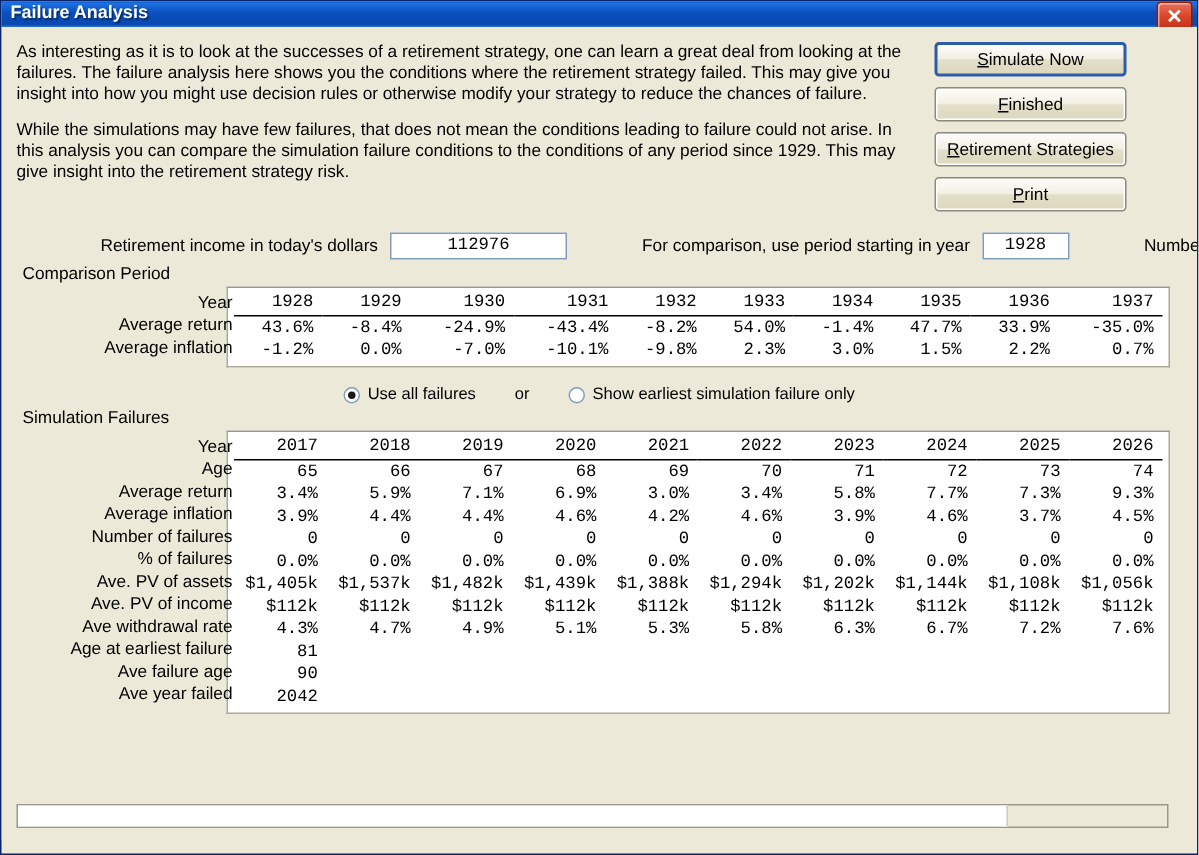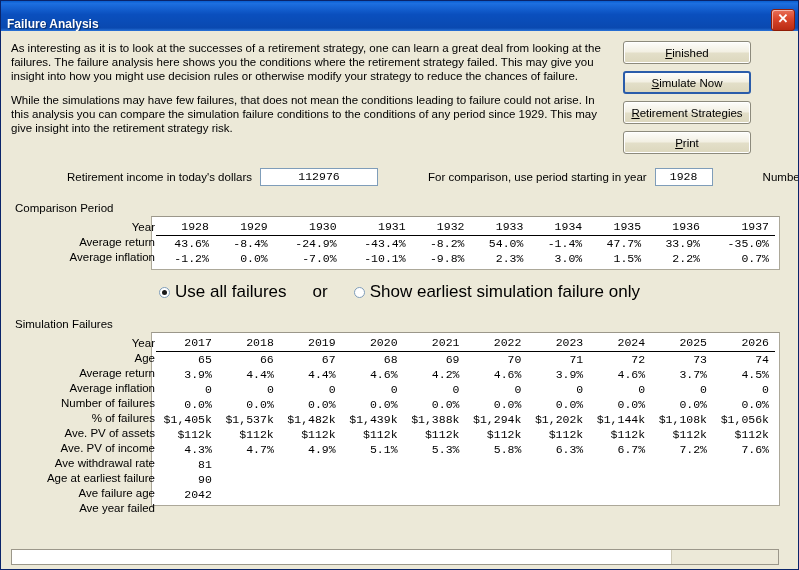--- a/index.html
+++ b/index.html
@@ -16,25 +16,25 @@
     position: relative;
     width: 799px;
     height: 570px;
     box-sizing: border-box;
     border: 1px solid #0a246a;
     background: #ece9d8;
     overflow: hidden;
   }
   
   #titlebar {
-    height: 30px;
+    height: 17px;
     background: linear-gradient(to bottom, #0a5fd0 0%, #1d6fe0 8%, #0a4fbe 45%, #0a49b0 90%, #2a74d8 100%);
     background-color: #0a4fbe;
     display: flex;
-    align-items: flex-end;
+    align-items: flex-start;
     padding: 0 3px 0 6px;
     box-sizing: border-box;
   }
   #title-text {
     color: #ffffff;
     font-weight: bold;
     font-size: 12px;
     flex: 1;
     text-shadow: 1px 1px 1px rgba(0,0,0,0.45);
     letter-spacing: 0px;
@@ -121,21 +121,21 @@
     font-family: Liberation Mono, monospace;
     margin: 0 8px;
     box-sizing: border-box;
   }
   #income-field { width: 118px; }
   #year-field { width: 58px; }
   #sims-field { width: 74px; }
   
   .group {
     position: relative;
-    margin-top: 16px;
+    margin-top: 4px;
   }
   .group-title {
     font-size: 11.5px;
     margin-bottom: 2px;
     padding-left: 4px;
   }
   .grid-box {
     border: 1px solid #aca899;
     border-top: 1px solid #9b978a;
     background: #ffffff;
@@ -173,21 +173,21 @@
     line-height: 15px;
     padding-right: 4px;
   }
   
   #radio-row {
     margin-top: 12px;
     display: flex;
     justify-content: center;
     align-items: center;
     gap: 26px;
-    font-size: 17px;
+    font-size: 11px;
   }
   .radio-item {
     display: flex;
     align-items: center;
     cursor: pointer;
   }
   .radio {
     width: 11px;
     height: 11px;
     border: 1px solid #7f9db9;
@@ -233,22 +233,22 @@
   </div>
 
   <div id="client">
 
     <div id="top-row">
       <div id="intro">
         <p>As interesting as it is to look at the successes of a retirement strategy, one can learn a great deal from looking at the failures.  The failure analysis here shows you the conditions where the retirement strategy failed.  This may give you insight into how you might use decision rules or otherwise modify your strategy to reduce the chances of failure.</p>
         <p>While the simulations may have few failures, that does not mean the conditions leading to failure could not arise.  In this analysis you can compare the simulation failure conditions to the conditions of any period since 1929.  This may give insight into the retirement strategy risk.</p>
       </div>
       <div id="button-col">
+        <button class="win-button default"><u>S</u>imulate Now</button>
         <button class="win-button"><u>F</u>inished</button>
-        <button class="win-button default"><u>S</u>imulate Now</button>
         <button class="win-button"><u>R</u>etirement Strategies</button>
         <button class="win-button"><u>P</u>rint</button>
       </div>
     </div>
 
     <div id="param-row">
       <span class="param-label">Retirement income in today's dollars</span>
       <input class="text-field" id="income-field" type="text" value="112976" style="">
       <span class="param-label">For comparison, use period starting in year</span>
       <input class="text-field" id="year-field" type="text" value="1928" style="">
@@ -356,20 +356,32 @@
             <td>67</td>
             <td>68</td>
             <td>69</td>
             <td>70</td>
             <td>71</td>
             <td>72</td>
             <td>73</td>
             <td>74</td>
           </tr>
           <tr>
+            <td>3.4%</td>
+            <td>5.9%</td>
+            <td>7.1%</td>
+            <td>6.9%</td>
+            <td>3.0%</td>
+            <td>3.4%</td>
+            <td>5.8%</td>
+            <td>7.7%</td>
+            <td>7.3%</td>
+            <td>9.3%</td>
+          </tr>
+          <tr>
             <td>3.9%</td>
             <td>4.4%</td>
             <td>4.4%</td>
             <td>4.6%</td>
             <td>4.2%</td>
             <td>4.6%</td>
             <td>3.9%</td>
             <td>4.6%</td>
             <td>3.7%</td>
             <td>4.5%</td>

